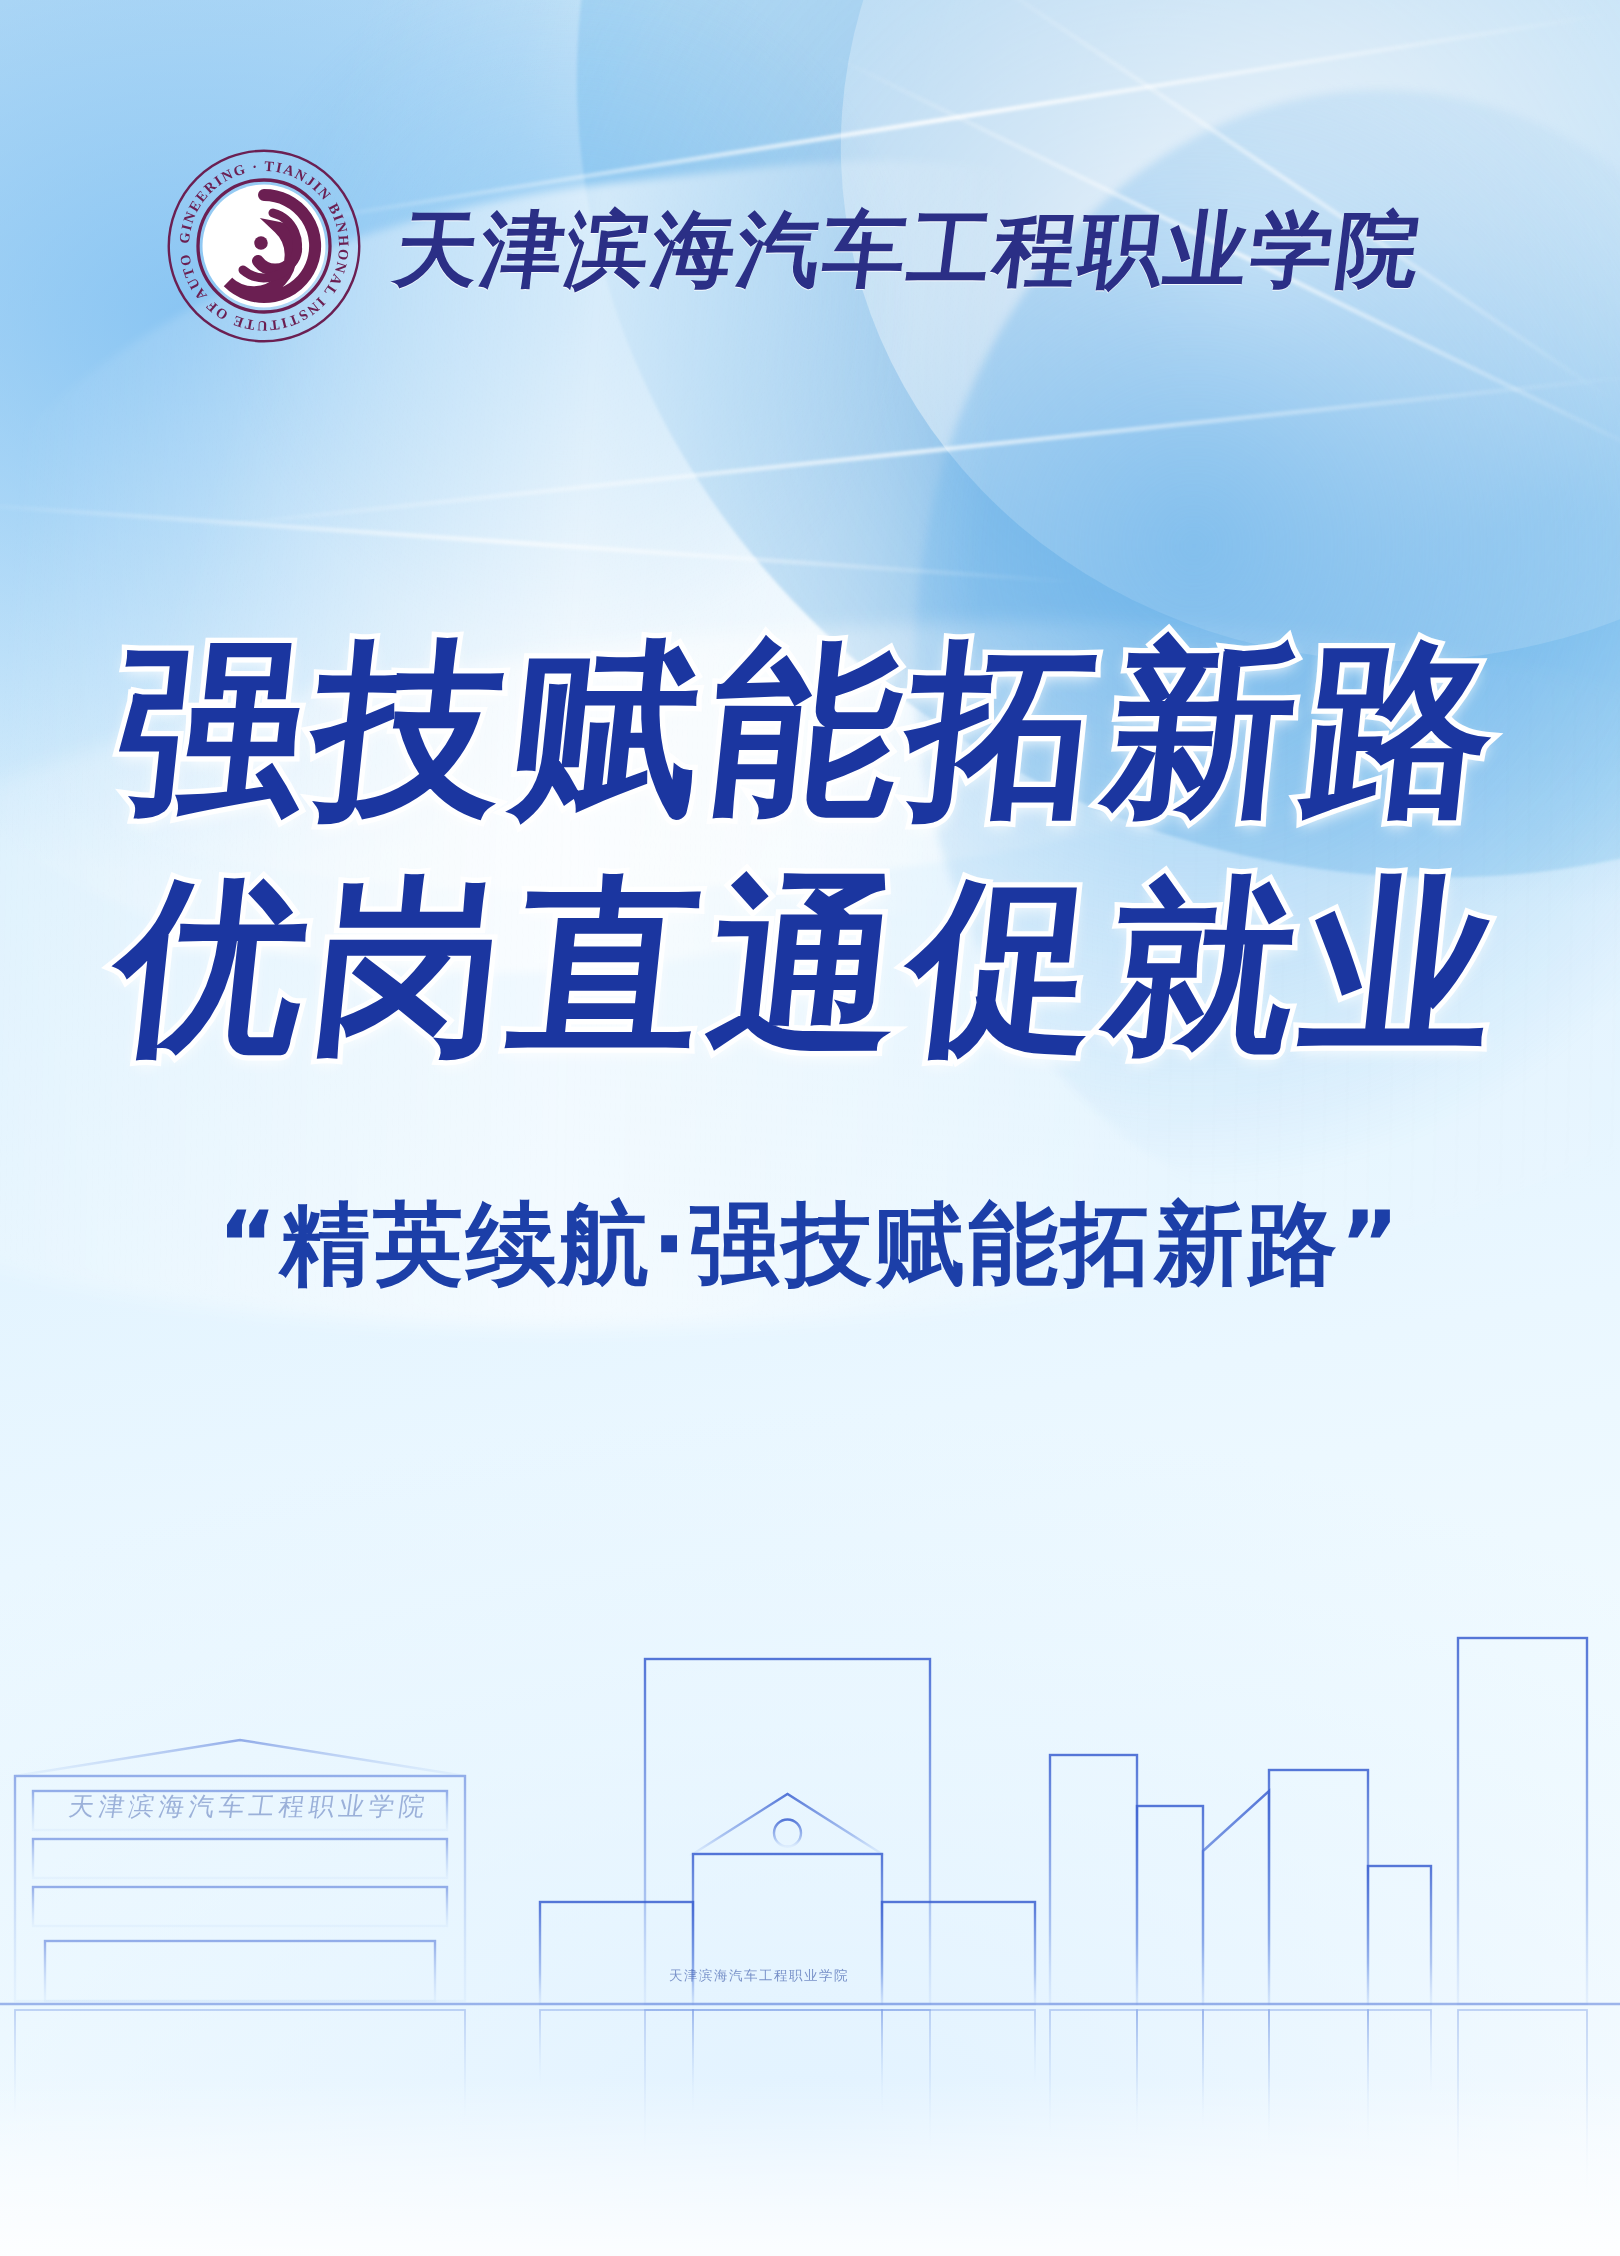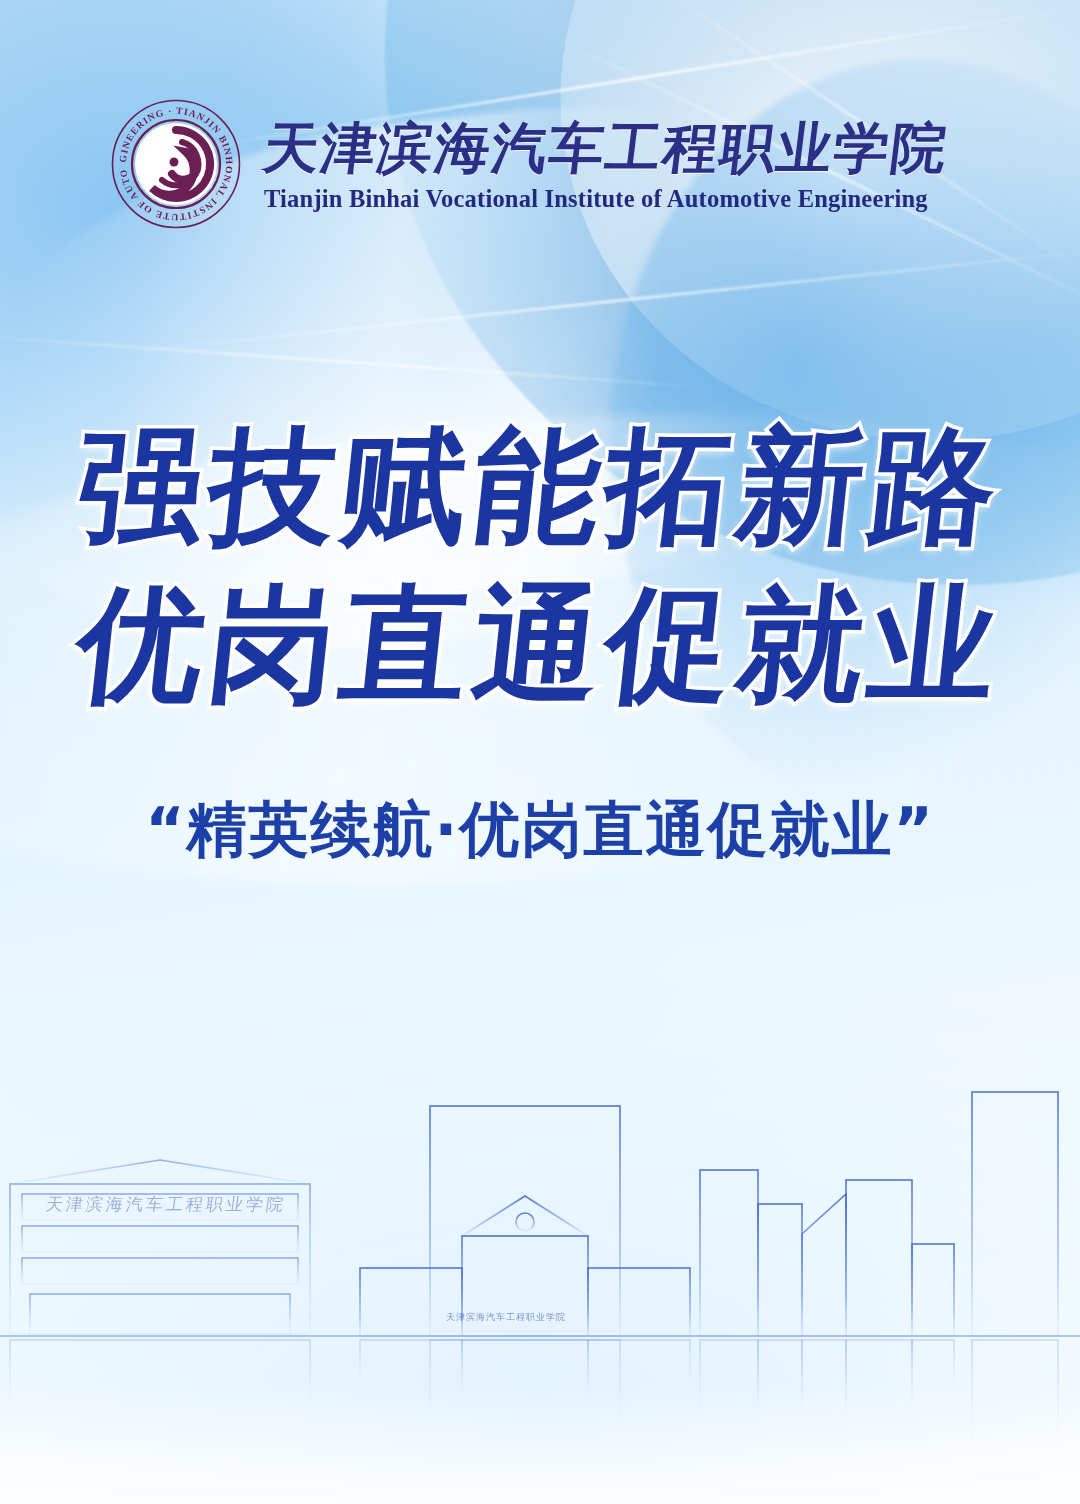--- a/index.html
+++ b/index.html
@@ -266,30 +266,29 @@
           <textPath href="#ringTop" startOffset="50%" text-anchor="middle">ENGINEERING · TIANJIN BINHAI</textPath>
         </text>
         <text font-family="Liberation Serif, serif" font-size="9.6" font-weight="700" fill="#6b1f52" letter-spacing="1.1">
           <textPath href="#ringBottom" startOffset="50%" text-anchor="middle">VOCATIONAL INSTITUTE OF AUTOMOTIVE</textPath>
         </text>
       </svg>
     </div>
 
     <div class="school-names">
       <div class="name-cn">天津滨海汽车工程职业学院</div>
-      <div class="name-en">Tianjin Binhai Vocational Institute of Automotive Engineering</div>
     </div>
   </div>
 
   <div class="headline">
     <div class="line line1">强技赋能拓新路</div>
     <div class="line line2">优岗直通促就业</div>
   </div>
 
-  <div class="subtitle">“精英续航·优岗直通促就业”</div>
+  <div class="subtitle">“精英续航·强技赋能拓新路”</div>
 
   <div class="skyline">
     <svg width="1080" height="420" viewBox="0 0 1080 420" aria-hidden="true">
       <defs>
         <linearGradient id="fadeDown" x1="0" y1="0" x2="0" y2="1">
           <stop offset="0%" stop-color="#3a5fd0" stop-opacity="0.85"></stop>
           <stop offset="70%" stop-color="#5f86e0" stop-opacity="0.45"></stop>
           <stop offset="100%" stop-color="#8fb0ef" stop-opacity="0.12"></stop>
         </linearGradient>
         <linearGradient id="fadeSoft" x1="0" y1="0" x2="0" y2="1">

